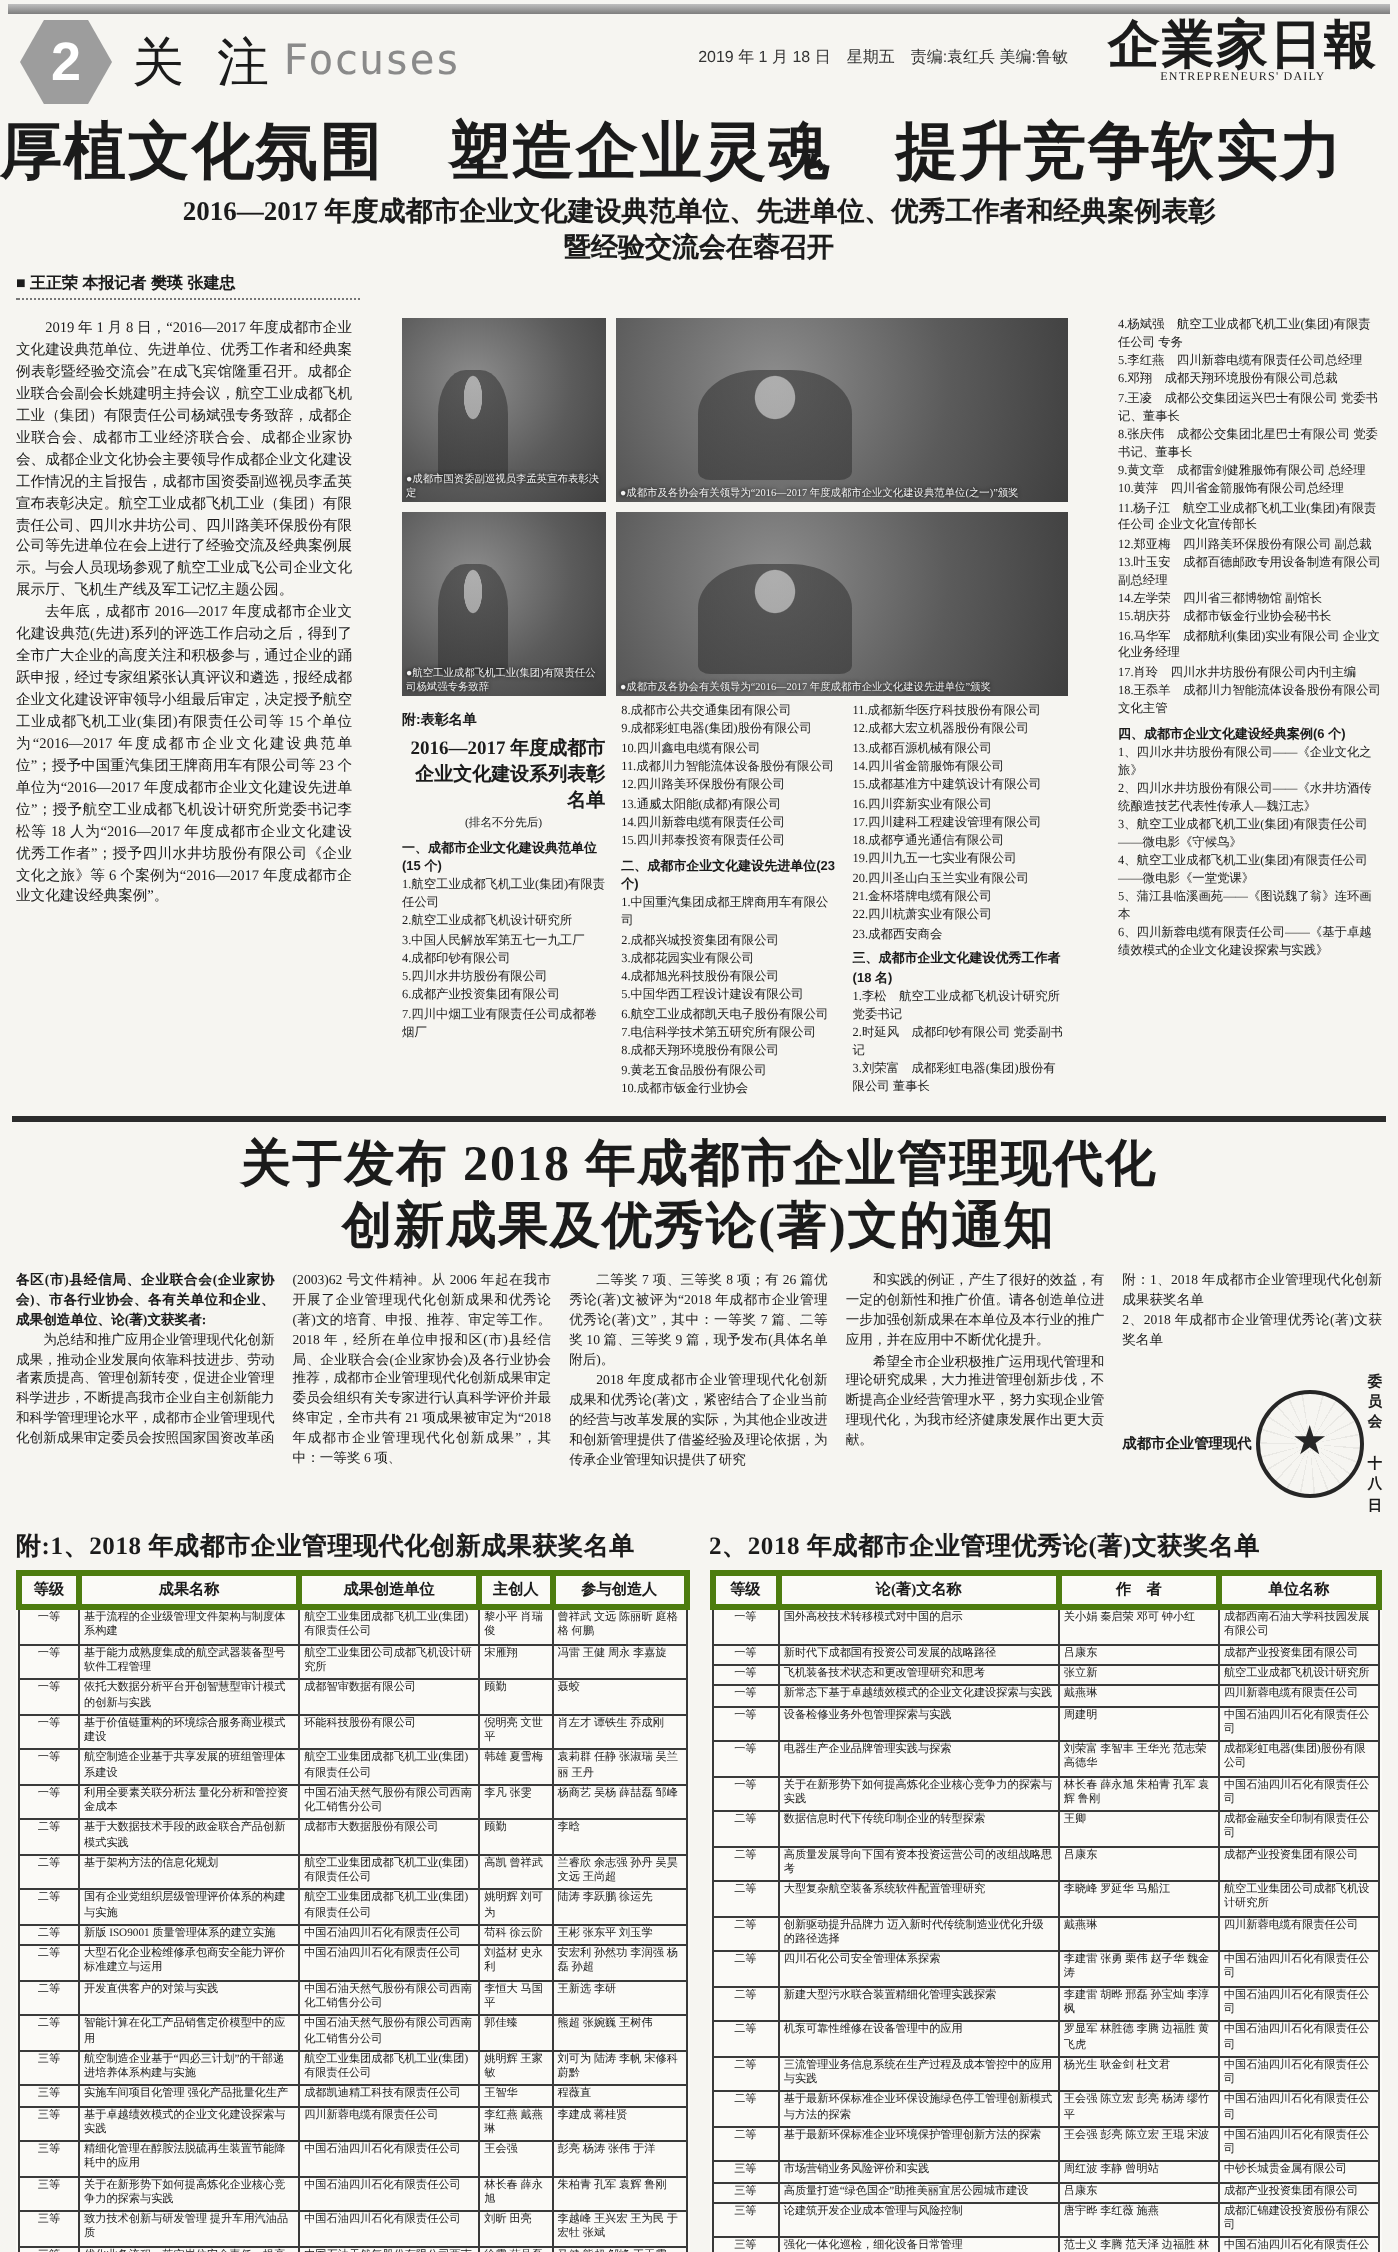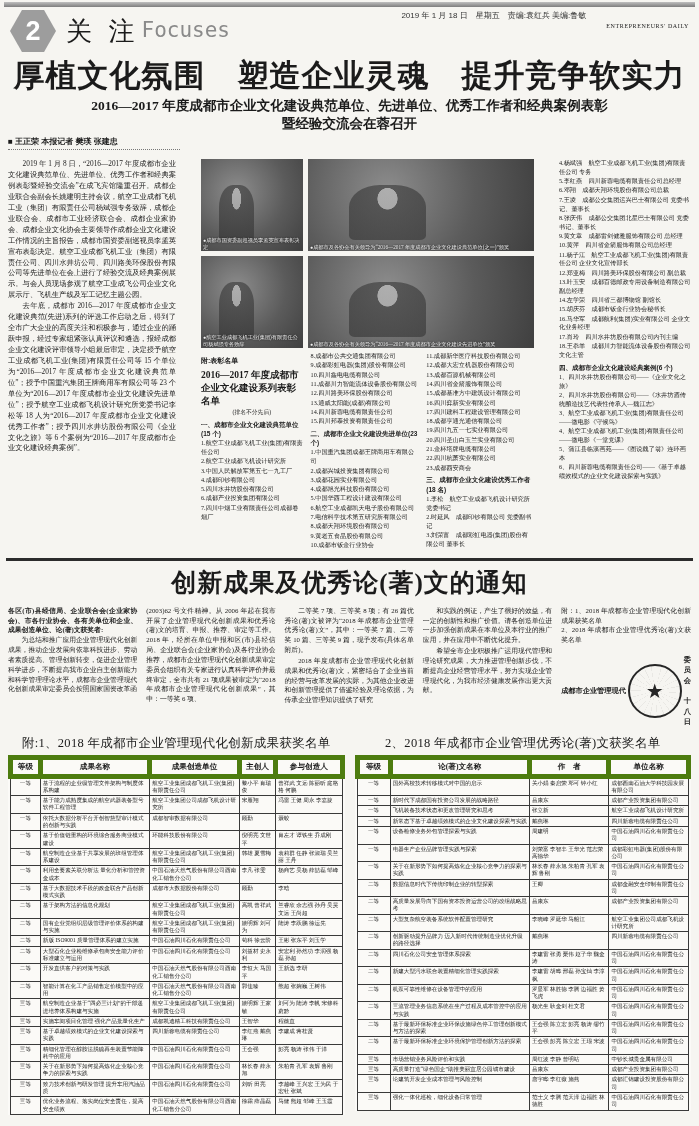--- a/index.html
+++ b/index.html
@@ -16,78 +16,79 @@
     display: flex; align-items: center; justify-content: center;
     font-size: 27px; font-weight: bold; font-family: "Liberation Sans", sans-serif; }
   .section-cn { font-size: 26px; font-weight: normal; letter-spacing: 5px; margin: 4px 0 0 10px; }
   .section-en { font-size: 21px; color: #8a8a8a; margin: 8px 0 0 2px; font-family: "DejaVu Sans Mono", monospace; }
   .header-right { margin-left: auto; display: flex; align-items: flex-end; gap: 20px; }
   .dateline { font-size: 8px; color: #333; margin-bottom: 8px; font-family: "Liberation Sans", sans-serif; }
   .masthead-box { text-align: center; }
   .masthead { font-size: 26px; font-weight: bold; letter-spacing: 1px; line-height: 1; }
   .masthead-en { font-size: 6px; letter-spacing: 0.6px; color: #222; }
   
-  .headline { text-align: center; font-size: 31px; font-weight: bold; letter-spacing: 1px; margin-top: 3px; }
+  .headline { font-size: 31px; font-weight: bold; letter-spacing: 1px; margin-top: 3px; }
   .subhead { text-align: center; font-size: 13.5px; font-weight: bold; line-height: 1.3; }
   
   .byline { width: 172px; margin: 4px 0 8px 8px; font-size: 8px; font-weight: bold;
     border-bottom: 1px dotted #777; padding-bottom: 2px; font-family: "Liberation Sans", sans-serif; }
   .article { display: grid; grid-template-columns: 168px 1fr 132px; gap: 25px; padding: 1px 8px 5px; }
   .body-text { font-size: 7.3px; line-height: 1.5; text-align: justify; }
   .para { text-indent: 2em; }
   .para-cont { text-indent: 0; }
   .photo-zone { display: grid; grid-template-columns: 102px 1fr; grid-auto-rows: 92px; gap: 5px; margin-bottom: 4px; }
   .photo { position: relative; overflow: hidden;
     background: radial-gradient(circle at 35% 35%, #8d8d8d 0%, #5b5b5b 55%, #3f3f3f 100%); }
   .photo:after { content:""; position:absolute; left:18%; top:28%; width:34%; height:60%;
     background: radial-gradient(ellipse at 50% 25%, #c9c9c9 0 18%, #2e2e2e 19% 100%); opacity:.55; border-radius: 40% 40% 8% 8%; }
   .photo .cap { position: absolute; z-index: 2; bottom: 1px; left: 2px; right: 2px;
     color: #f2f2f2; font-size: 5.2px; line-height: 1.25; text-shadow: 0 0 2px #000; }
   .lists-row { display: grid; grid-template-columns: 1fr 1.06fr 1.06fr; gap: 8px; }
   .list-col, .right-col { font-size: 6.2px; line-height: 1.42; }
   .li-item { margin-bottom: 0.5px; }
   .annex-label { font-weight: bold; font-size: 7px; margin: 4px 0 2px; font-family: "Liberation Sans", sans-serif; }
-  .box-title { text-align: left; font-weight: bold; font-size: 9.5px; line-height: 1.35; margin: 3px 0 1px; }
+  .box-title { text-align: right; font-weight: bold; font-size: 9.5px; line-height: 1.35; margin: 3px 0 1px; }
   .box-note { text-align: center; font-size: 5.8px; margin-bottom: 2px; }
   .sec-title { font-weight: bold; font-size: 6.5px; margin: 3px 0 1px; font-family: "Liberation Sans", sans-serif; }
   
   .divider { border-top: 3px solid #2c2c2c; margin: 3px 6px 0; }
   .notice-title { text-align: center; font-size: 25px; font-weight: bold; line-height: 1.22; margin: 7px 0 7px; letter-spacing: 1px; }
   .notice-cols { display: grid; grid-template-columns: repeat(5,1fr); gap: 9px; padding: 0 8px; font-size: 6.8px; line-height: 1.45; text-align: justify; }
   .salutation { font-weight: bold; text-align: justify; }
   .notice-cols .para { margin-bottom: 1px; }
   .annex-list { text-indent: 0; }
   .sig-row { display: flex; align-items: center; margin-top: 10px; gap: 2px; }
   .sig-text { font-weight: bold; font-size: 7.2px; white-space: nowrap; }
   .seal { flex: 0 0 auto; width: 54px; height: 54px; border: 2.5px solid #262626; border-radius: 50%;
     display: flex; align-items: center; justify-content: center; font-size: 20px; color: #262626;
     background: repeating-conic-gradient(#f6f5f1 0 14deg, #e9e8e4 14deg 16deg); }
   .sig-tail { font-size: 7.2px; font-weight: bold; display: flex; flex-direction: column; gap: 10px; align-items: flex-end; }
   
   .tables { display: grid; grid-template-columns: 1fr 1fr; gap: 10px; padding: 5px 8px 8px; }
-  .table-title { font-size: 12.5px; font-weight: normal; letter-spacing: 0.3px; margin: 2px 0 3px; text-align: center; }
+  .table-title { font-size: 12.5px; font-weight: bold; letter-spacing: 0.3px; margin: 2px 0 3px; }
   table { width: 100%; border-collapse: collapse; table-layout: fixed; background: #fbfaf7; }
-  th { font-size: 7.6px; font-weight: bold; border: 5px solid #4d7c0f; padding: 2px 1px; }
+  th { font-size: 7.6px; font-weight: bold; border: 3px solid #4d7c0f; padding: 2px 1px; }
   td { font-size: 5.6px; line-height: 1.3; border: 1px solid #3a3a3a; padding: 1px 2px; vertical-align: top; }
   td:first-child { text-align: center; }
 </style>
 </head>
 <body>
 
 <div class="topbar"></div>
 
 <div class="header">
   <div class="hex">
     <span>2</span>
   </div>
   <div class="section-cn">关 注</div>
   <div class="section-en">Focuses</div>
   <div class="header-right">
     <div class="dateline">2019 年 1 月 18 日　星期五　责编:袁红兵 美编:鲁敏</div>
     <div class="masthead-box">
+      <div class="masthead">企業家日報</div>
       <div class="masthead-en">ENTREPRENEURS' DAILY</div>
     </div>
   </div>
 </div>
 
 <div class="headline">厚植文化氛围　塑造企业灵魂　提升竞争软实力</div>
 <div class="subhead">2016—2017 年度成都市企业文化建设典范单位、先进单位、优秀工作者和经典案例表彰</div>
 <div class="subhead">暨经验交流会在蓉召开</div>
 
 <div class="byline">■ 王正荣 本报记者 樊瑛 张建忠</div>
@@ -207,20 +208,21 @@
         <div class="li-item">4、航空工业成都飞机工业(集团)有限责任公司——微电影《一堂党课》</div>
         <div class="li-item">5、蒲江县临溪画苑——《图说魏了翁》连环画本</div>
         <div class="li-item">6、四川新蓉电缆有限责任公司——《基于卓越绩效模式的企业文化建设探索与实践》</div>
       </div>
   </div>
 </div>
 
 <div class="divider"></div>
 
 <div class="notice-title">
+  <div>关于发布 2018 年成都市企业管理现代化</div>
   <div>创新成果及优秀论(著)文的通知</div>
 </div>
 
 <div class="notice-cols">
   <div>
     <div class="salutation">各区(市)县经信局、企业联合会(企业家协会)、市各行业协会、各有关单位和企业、成果创造单位、论(著)文获奖者:</div>
     <div>
         <div class="para">为总结和推广应用企业管理现代化创新成果，推动企业发展向依靠科技进步、劳动者素质提高、管理创新转变，促进企业管理科学进步，不断提高我市企业自主创新能力和科学管理理论水平，成都市企业管理现代化创新成果审定委员会按照国家国资改革函</div>
       </div>
   </div>

